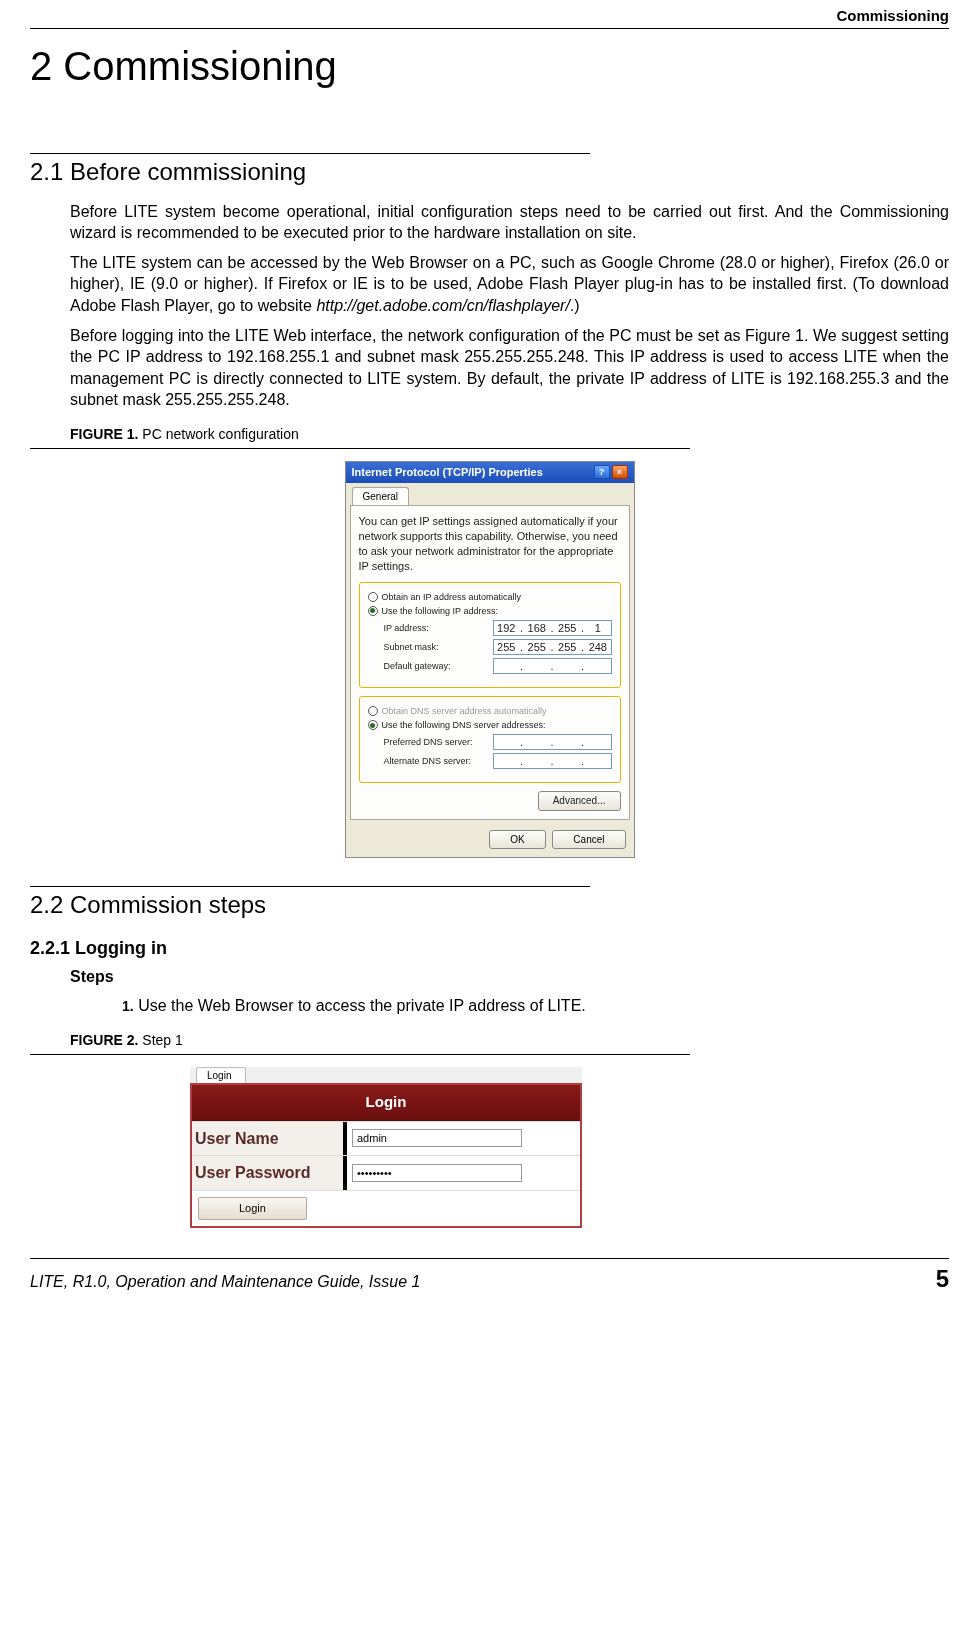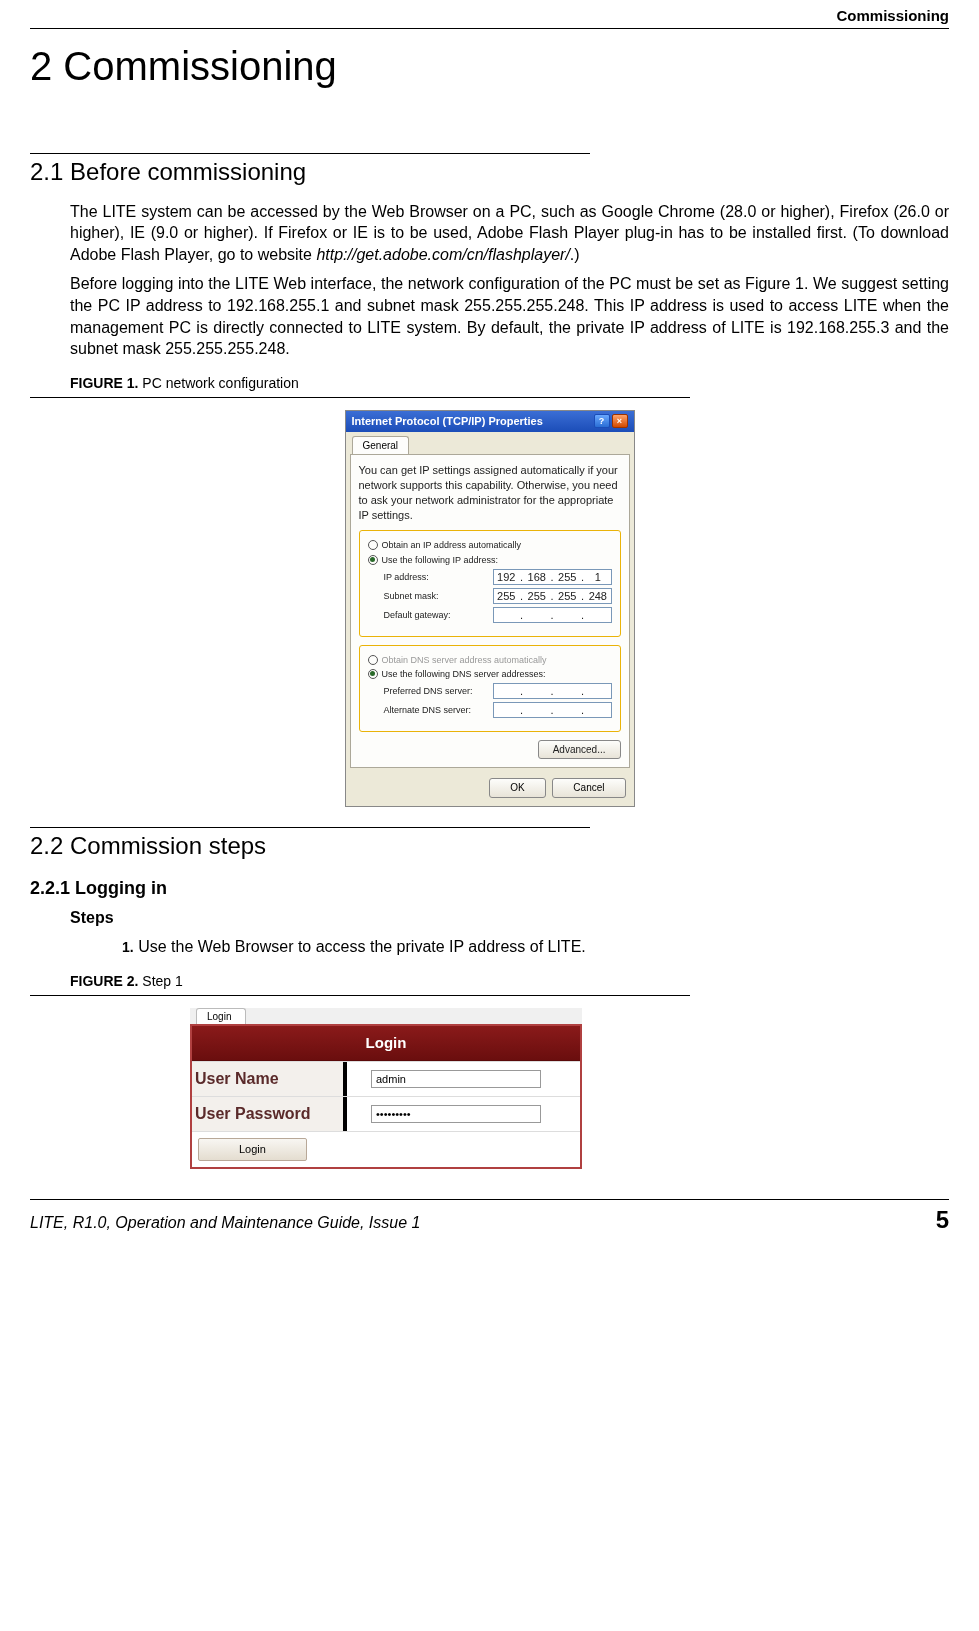--- a/index.html
+++ b/index.html
@@ -17,21 +17,21 @@
   h3.subsec { font-size: 18px; font-weight: bold; margin: 14px 0 6px; }
   .steps-h { font-weight: bold; font-size: 16px; margin: 4px 0 8px 40px; }
   .step-line { margin: 4px 0 12px 92px; font-size: 16px; }
   .step-line b { font-weight: bold; font-size: 14px; }
   .ftr-rule { border-top: 1.5px solid #000; margin-top: 30px; }
   .ftr { display: flex; justify-content: space-between; align-items: baseline; padding: 4px 0 10px; }
   .ftr-l { font-style: italic; font-size: 16px; }
   .ftr-r { font-weight: bold; font-size: 24px; }
 
   
-  .fig1 { width: 290px; margin: 6px auto 20px; border: 1px solid #888; font-family: Tahoma, Arial, sans-serif; font-size: 10px; background: #ece9d8; }
+  .fig1 { width: 290px; margin: 6px auto 28px; border: 1px solid #888; font-family: Tahoma, Arial, sans-serif; font-size: 10px; background: #ece9d8; }
   .fig1-title { background: linear-gradient(#3b6ed5,#1b4db8); color: #fff; font-weight: bold; font-size: 11px; padding: 3px 6px; display: flex; align-items: center; }
   .fig1-title span { flex: 1; }
   .fig1-title .tbtn { width: 16px; height: 14px; margin-left: 2px; background: linear-gradient(#ffa36a,#d24a00); border: 1px solid #9b3300; border-radius: 2px; color: #fff; text-align: center; line-height: 12px; font-size: 9px; font-weight: bold; }
   .fig1-title .tbtn.help { background: linear-gradient(#6aa8ff,#2a6ed5); border-color: #1b4db8; }
   .fig1-tabs { background: #ece9d8; padding: 4px 6px 0; }
   .fig1-tab { display: inline-block; background: #fdfdfb; border: 1px solid #aca899; border-bottom: none; padding: 2px 10px; border-radius: 3px 3px 0 0; }
   .fig1-body { background: #fdfdfb; border: 1px solid #aca899; margin: 0 4px 4px; padding: 8px; color: #222; }
   .fig1-desc { font-size: 11px; margin-bottom: 8px; }
   .fig1-group { border: 1px solid #eab308; border-radius: 3px; padding: 6px 8px 10px; margin-bottom: 8px; }
   .fig1-radio { display: flex; align-items: center; margin: 2px 0; gap: 4px; font-size: 9px; }
@@ -50,39 +50,40 @@
   .fig1-foot .fig1-btn { margin-left: 4px; padding: 2px 20px; }
 
   
   .fig2 { width: 392px; margin: 8px 0 18px 160px; font-family: Tahoma, Arial, sans-serif; font-size: 11px; }
   .fig2-browser { background: #f0f0f0; padding: 0; }
   .fig2-tab { display: inline-block; background: #fff; border: 1px solid #bbb; border-bottom: none; padding: 1px 14px 1px 10px; font-size: 10px; border-radius: 3px 3px 0 0; margin-left: 6px; }
   .fig2-panel { border: 2px solid #b04040; background: #fff; }
   .fig2-head { background: linear-gradient(#8a1a1a,#6a0e0e); color: #fff; font-weight: bold; text-align: center; padding: 7px 0; font-size: 15px; border-bottom: 1px solid #5a0a0a; }
   .fig2-row { display: flex; border-top: 1px solid #ddd; }
   .fig2-row .l { width: 155px; background: #f3f0ec; padding: 6px 3px; font-weight: bold; color: #5a2a2a; font-size: 16px; border-right: 4px solid #000000; }
-  .fig2-row .v { flex: 1; padding: 5px 24px; display: flex; align-items: center; }
+  .fig2-row .v { flex: 1; padding: 5px 5px; display: flex; align-items: center; }
   .fig2-input { border: 1px solid #999; height: 18px; width: 170px; padding: 0 4px; font-size: 11px; line-height: 16px; }
   .fig2-btnrow { border-top: 1px solid #ddd; padding: 6px; }
   .fig2-btn { display: inline-block; background: linear-gradient(#f8f6f2,#e4ddd0); border: 1px solid #b8a898; padding: 3px 40px; font-size: 11px; border-radius: 2px; }
 
   em.url { font-style: italic; }
 </style>
 </head>
 <body>
 
 <div class="hdr">Commissioning</div>
 <div class="hdr-rule"></div>
 
 <h1 class="chapter">2 Commissioning</h1>
 
 <div class="sec-rule"></div>
 <h2 class="sec">2.1 Before commissioning</h2>
 
 <div class="body-in">
+  <p>Before LITE system become operational, initial configuration steps need to be carried out first. And the Commissioning wizard is recommended to be executed prior to the hardware installation on site.</p>
   <p>
     <span>The LITE system can be accessed by the Web Browser on a PC, such as Google Chrome (28.0 or higher), Firefox (26.0 or higher), IE (9.0 or higher). If Firefox or IE is to be used, Adobe Flash Player plug-in has to be installed first. (To download Adobe Flash Player, go to website </span><em class="url">http://get.adobe.com/cn/flashplayer/</em><span>.)</span>
   </p>
   <p>Before logging into the LITE Web interface, the network configuration of the PC must be set as Figure 1. We suggest setting the PC IP address to 192.168.255.1 and subnet mask 255.255.255.248. This IP address is used to access LITE when the management PC is directly connected to LITE system. By default, the private IP address of LITE is 192.168.255.3 and the subnet mask 255.255.255.248.</p>
 </div>
 
 <div class="fig-caption">
   <b>FIGURE 1. </b><span>PC network configuration</span>
 </div>
 <div class="fig-rule"></div>

